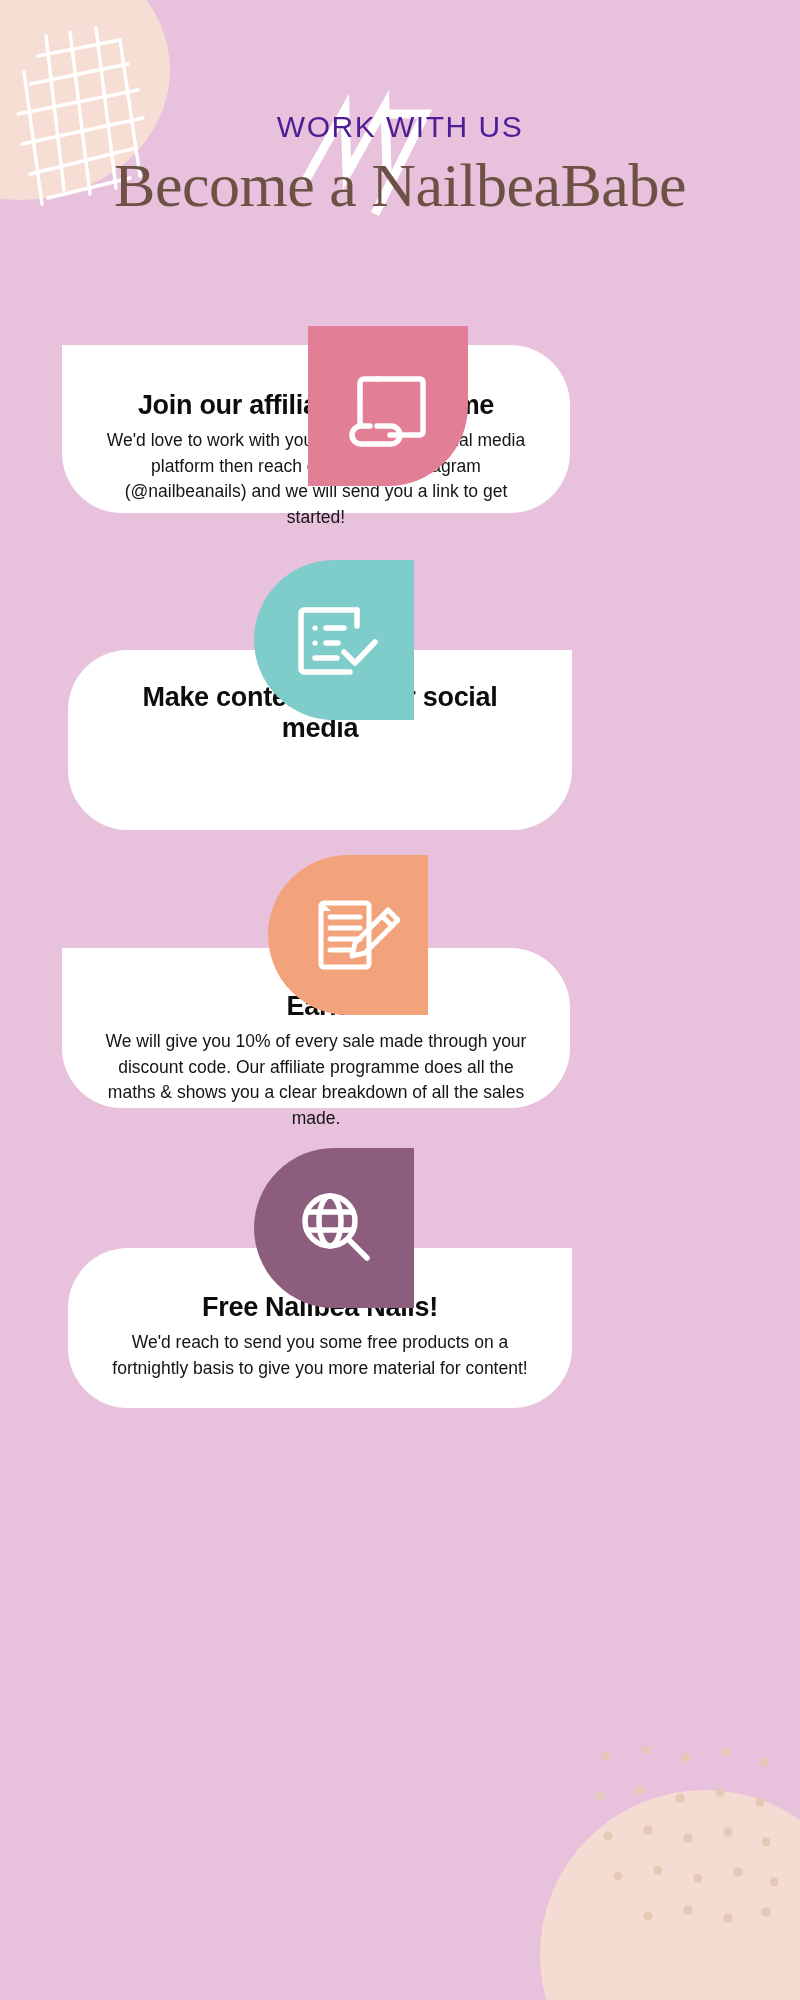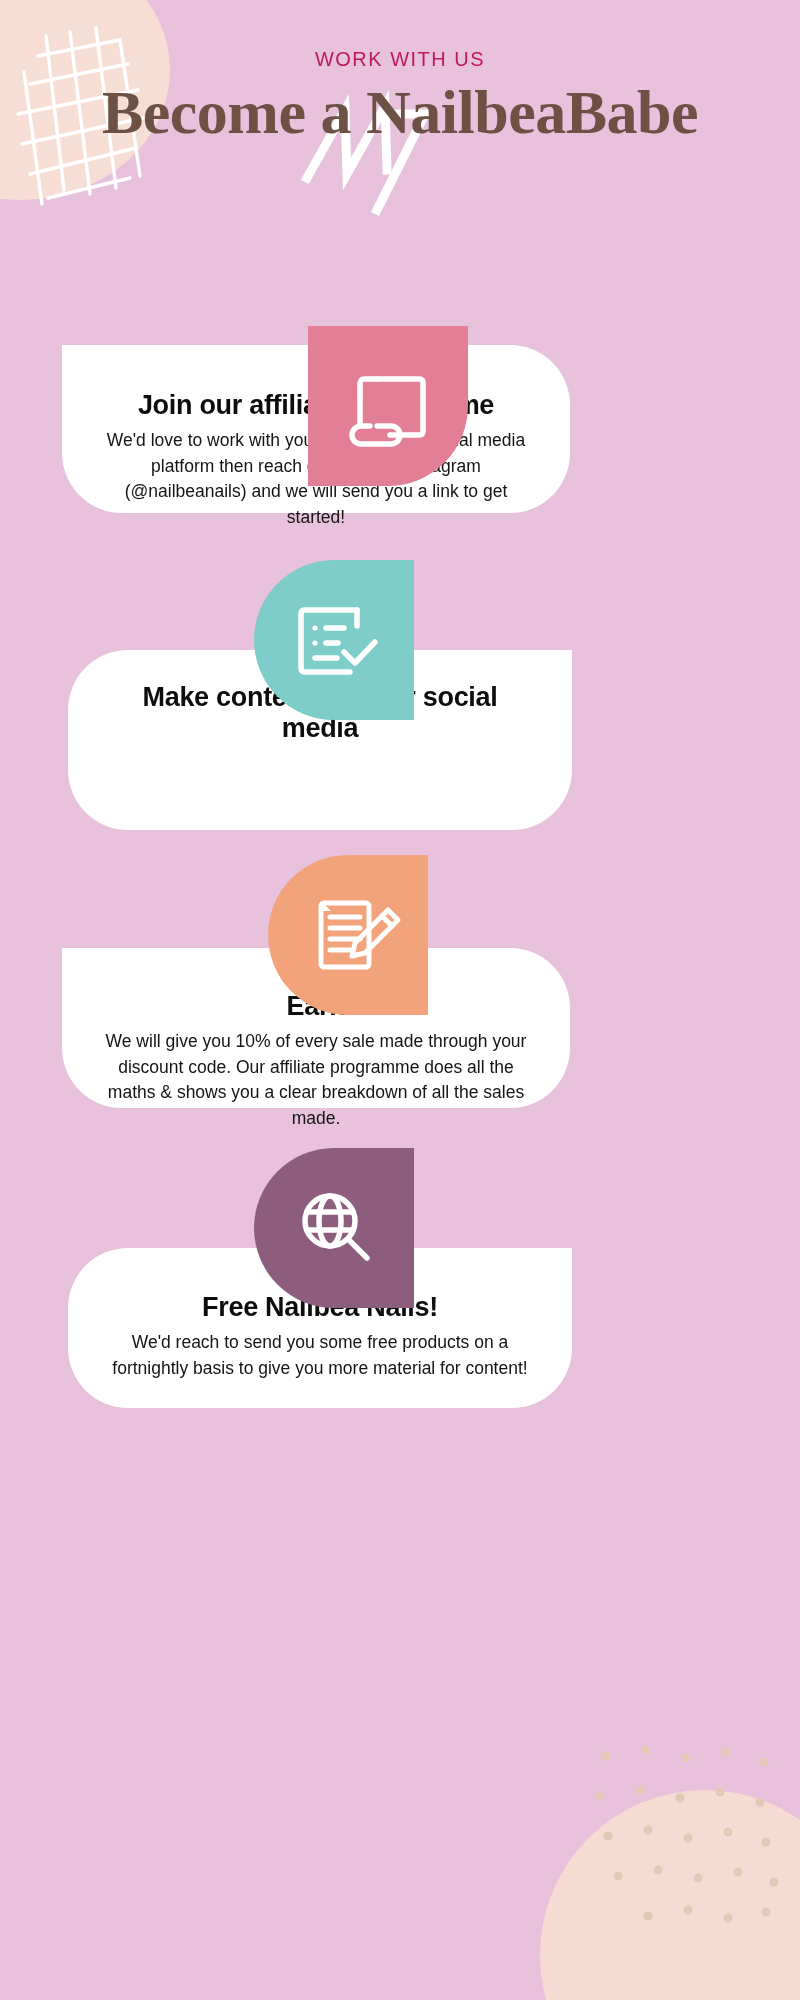--- a/index.html
+++ b/index.html
@@ -66,33 +66,33 @@
   
   .header {
     position: absolute;
     left: 0;
     top: 0;
     width: 800px;
     text-align: center;
     z-index: 5;
   }
   .eyebrow {
-    margin-top: 48px;
-    font-size: 20px;
+    margin-top: 110px;
+    font-size: 30px;
     letter-spacing: 1.5px;
-    color: #be185d;
+    color: #4c1d95;
     font-weight: 400;
     font-family: "Liberation Sans", sans-serif;
   }
   .headline {
     margin-top: 6px;
     font-size: 62px;
     color: #6d5145;
     font-family: "Liberation Serif", serif;
-    font-weight: 700;
+    font-weight: 400;
     letter-spacing: -0.5px;
   }
 
   
   .card {
     position: absolute;
     background: #ffffff;
     z-index: 3;
   }
   .card-inner {

